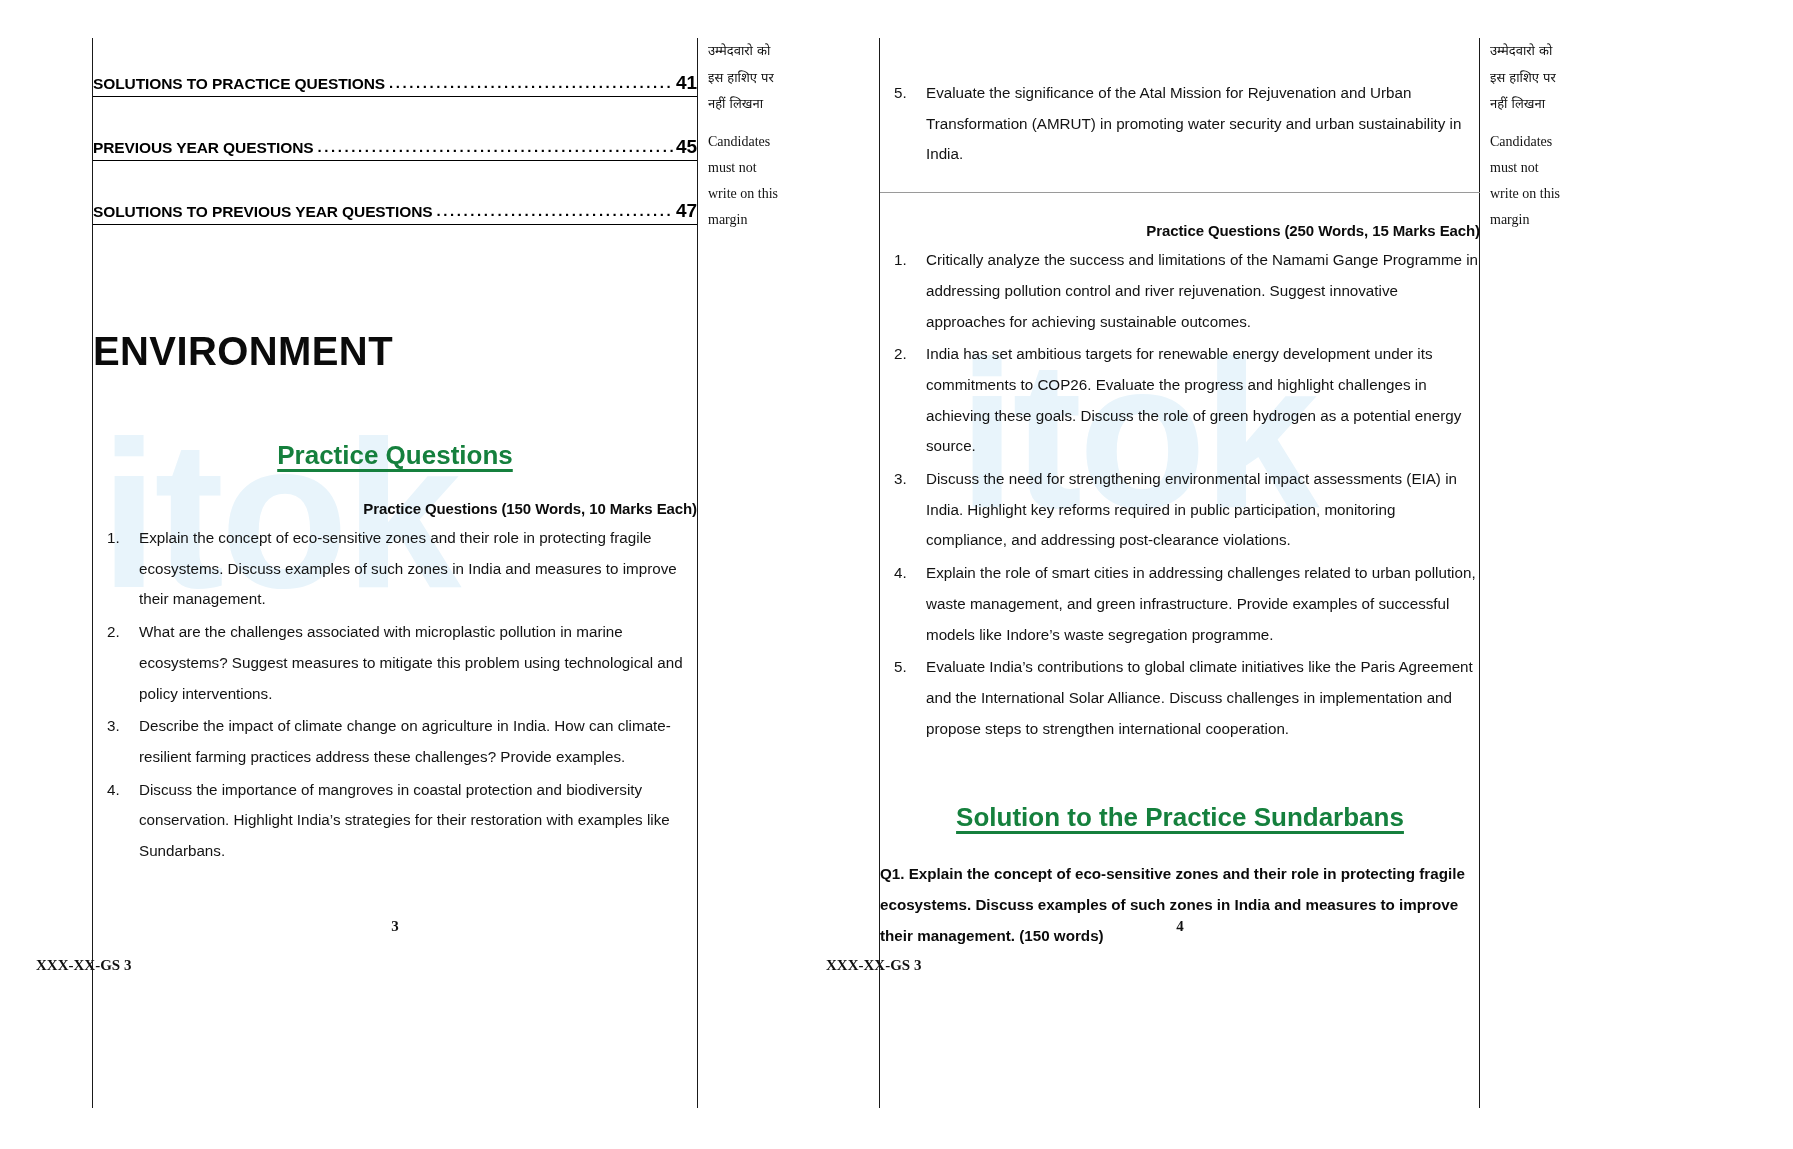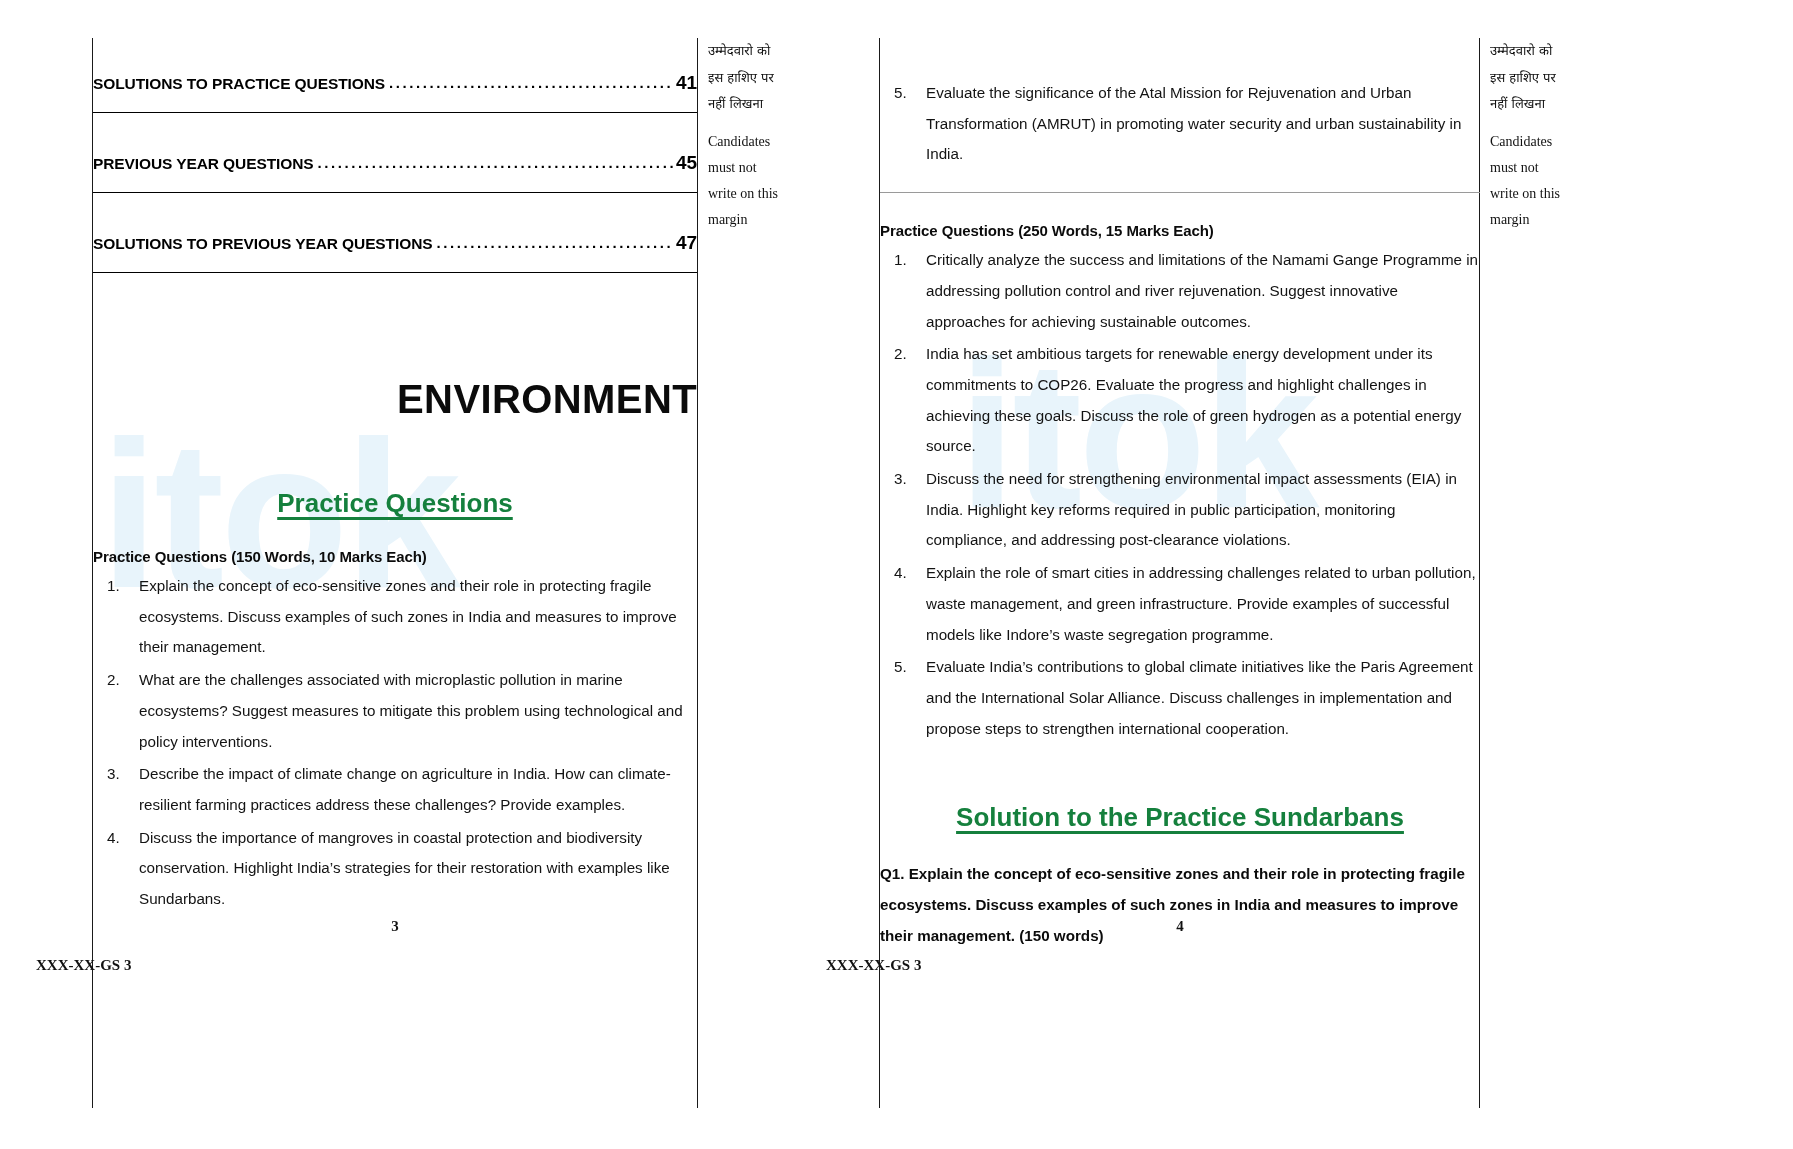--- a/index.html
+++ b/index.html
@@ -63,21 +63,21 @@
     line-height: 1.85;
   }
   .margin-note .en span { display: block; }
 
   
   .toc { position: relative; }
   .toc-row {
     display: flex;
     align-items: baseline;
     border-bottom: 1.6px solid #000;
-    padding-bottom: 18px;
+    padding-bottom: 2px;
     margin-bottom: 39px;
     font-weight: 700;
     font-size: 15.5px;
     letter-spacing: -0.1px;
     color: #000;
   }
   .toc-row .t-label {
     white-space: nowrap;
     font-family: "Liberation Sans", sans-serif;
     font-weight: 700;
@@ -93,21 +93,21 @@
     transform: translateY(-1px);
   }
   .toc-row .t-page {
     font-weight: 700;
     font-size: 19px;
     white-space: nowrap;
   }
 
   
   .doc-title {
-    text-align: right;
+    text-align: left;
     font-size: 40px;
     font-weight: 800;
     letter-spacing: 0.4px;
     color: #0b0b0b;
     margin: 104px 0 0 0;
   }
   .section-title {
     text-align: center;
     font-size: 26px;
     font-weight: 800;
@@ -118,20 +118,21 @@
     text-decoration: underline;
     text-underline-offset: 5px;
     text-decoration-thickness: 2.5px;
   }
   .subhead {
     font-size: 15px;
     font-weight: 800;
     color: #0b0b0b;
     margin: 29px 0 0 0;
     letter-spacing: -0.1px;
+    text-align: right;
   }
 
   
   ol.qlist {
     list-style: none;
     margin: 6px 0 0 0;
     padding: 0;
   }
   ol.qlist > li {
     position: relative;

